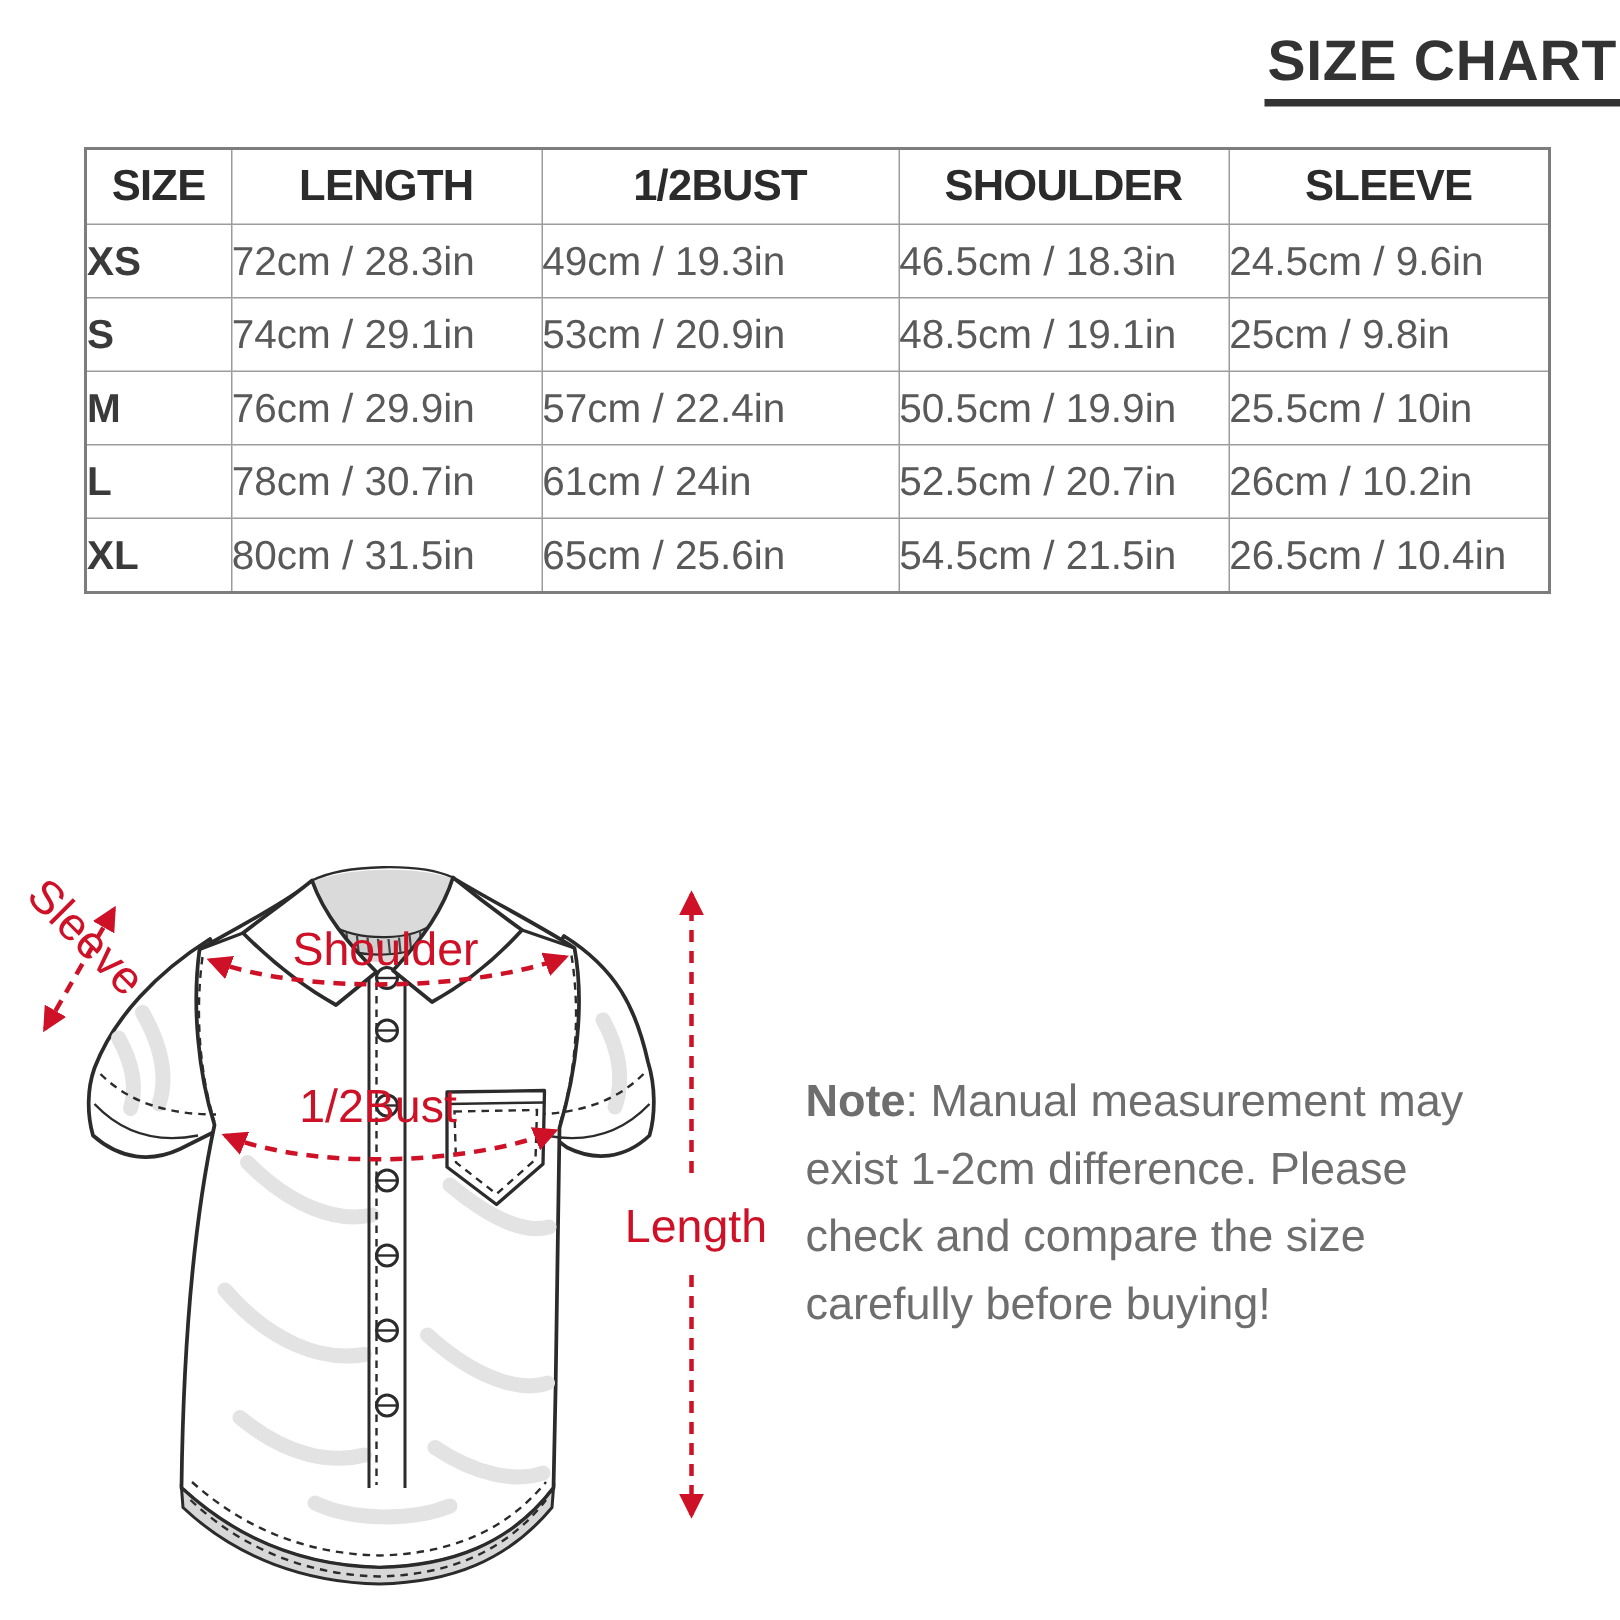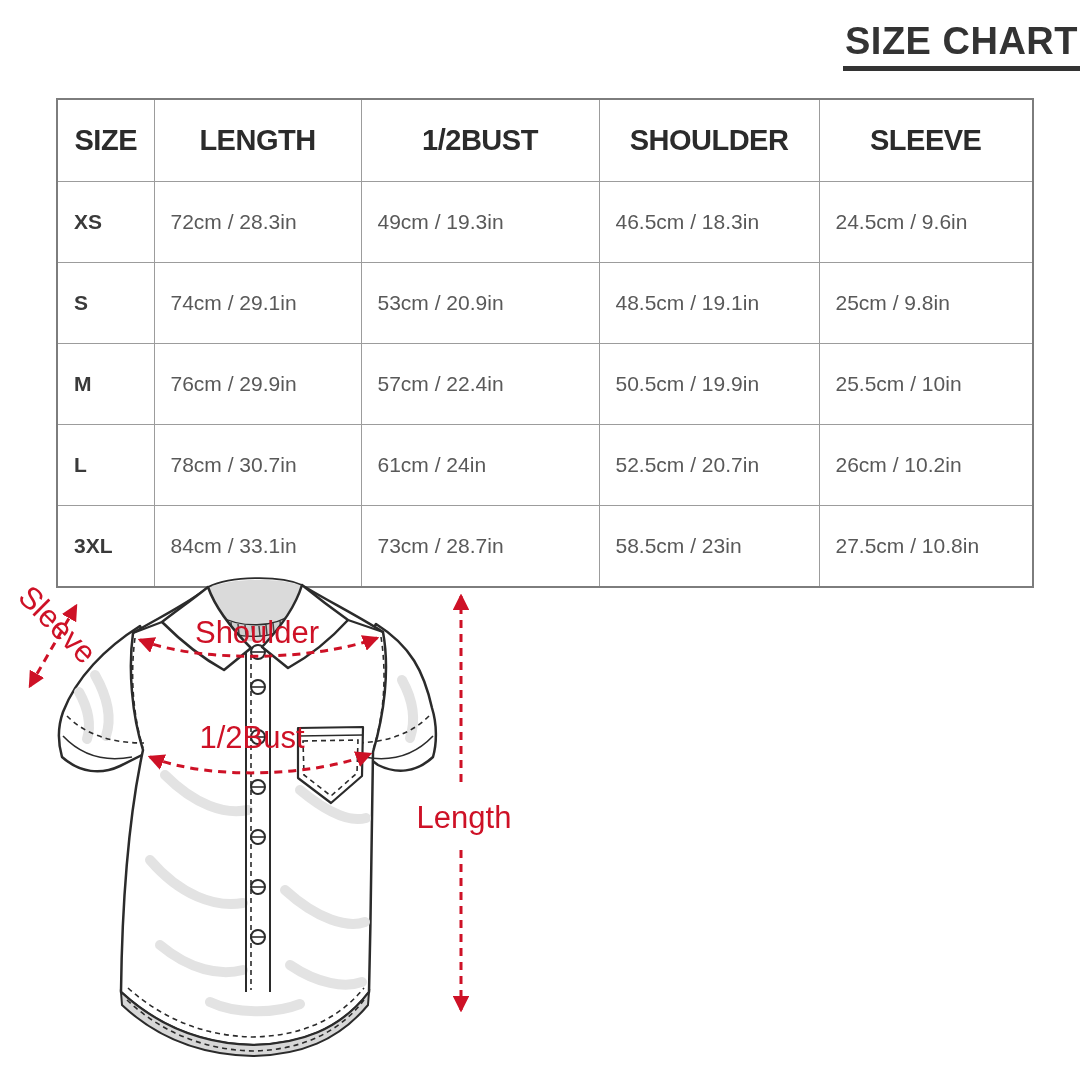--- a/index.html
+++ b/index.html
@@ -21,26 +21,26 @@
     border-bottom:5px solid var(--ink);padding:0 2px 6px 2px;line-height:1.0;
   }
   
   table.size-chart{
     position:absolute;left:56px;top:98px;width:976px;
     border-collapse:collapse;table-layout:fixed;
     border:2px solid #7d7d7d;
   }
   table.size-chart th, table.size-chart td{
     border:1px solid #9c9c9c;vertical-align:middle;
-    height:48px;padding:16px;white-space:nowrap;overflow:hidden;
+    height:48px;padding:0;white-space:nowrap;overflow:hidden;
   }
   table.size-chart th{
     font-size:29px;font-weight:bold;color:#2b2b2b;letter-spacing:-0.5px;height:49px;
   }
-  table.size-chart td{font-size:21px;color:var(--tbl-text);margin-left:16px;}
+  table.size-chart td{font-size:27px;color:var(--tbl-text);margin-left:16px;}
   table.size-chart td.size-col{font-weight:bold;color:#3a3a3a;}
   
   svg.shirt{position:absolute;left:0;top:560px;}
   .outline{fill:#ffffff;stroke:#2b2b2b;stroke-width:2.5;stroke-linejoin:round;}
   .thinline{fill:none;stroke:#2b2b2b;stroke-width:1.6;}
   .seam{fill:none;stroke:#2b2b2b;stroke-width:1.6;stroke-dasharray:5 4;}
   .wrinkle{fill:none;stroke:#E3E3E3;stroke-width:10;stroke-linecap:round;}
   .grayfill{fill:#DADADA;stroke:none;}
   .hemfill{fill:#D7D7D7;stroke:#2b2b2b;stroke-width:2;}
   .band{fill:#CFCFCF;stroke:#2b2b2b;stroke-width:1.4;}
@@ -103,25 +103,25 @@
           <td>25.5cm / 10in</td>
         </tr>
         <tr>
           <td class="size-col">L</td>
           <td>78cm / 30.7in</td>
           <td>61cm / 24in</td>
           <td>52.5cm / 20.7in</td>
           <td>26cm / 10.2in</td>
         </tr>
         <tr>
-          <td class="size-col">3XL</td>
-          <td>84cm / 33.1in</td>
-          <td>73cm / 28.7in</td>
-          <td>58.5cm / 23in</td>
-          <td>27.5cm / 10.8in</td>
+          <td class="size-col">XL</td>
+          <td>80cm / 31.5in</td>
+          <td>65cm / 25.6in</td>
+          <td>54.5cm / 21.5in</td>
+          <td>26.5cm / 10.4in</td>
         </tr>
       </tbody>
   </table>
 
   <svg class="shirt" width="540" height="520" viewBox="0 0 540 520">
     <defs>
       <marker id="arr" viewBox="0 0 10 10" refX="8.5" refY="5" markerWidth="5.5" markerHeight="5.5" orient="auto-start-reverse">
         <path d="M0,0 L10,5 L0,10 Z" fill="#CE1126"></path>
       </marker>
     </defs>
@@ -227,14 +227,15 @@
       <path class="red-dash" d="M461,222 L461,36" marker-end="url(#arr)"></path>
       <path class="red-dash" d="M461,290 L461,450" marker-end="url(#arr)"></path>
     </g>
 
     <text class="red-label" x="257" y="83" text-anchor="middle">Shoulder</text>
     <text class="red-label" x="252" y="188" text-anchor="middle">1/2Bust</text>
     <text class="red-label" text-anchor="middle" transform="translate(50,72) rotate(45)">Sleeve</text>
     <text class="red-label" x="464" y="268" text-anchor="middle">Length</text>
   </svg>
 
+  <div class="note"><span class="note-label">Note</span><span>: Manual measurement may exist 1-2cm difference. Please check and compare the size carefully before buying!</span></div>
 
 </div>
 
 </body></html>

